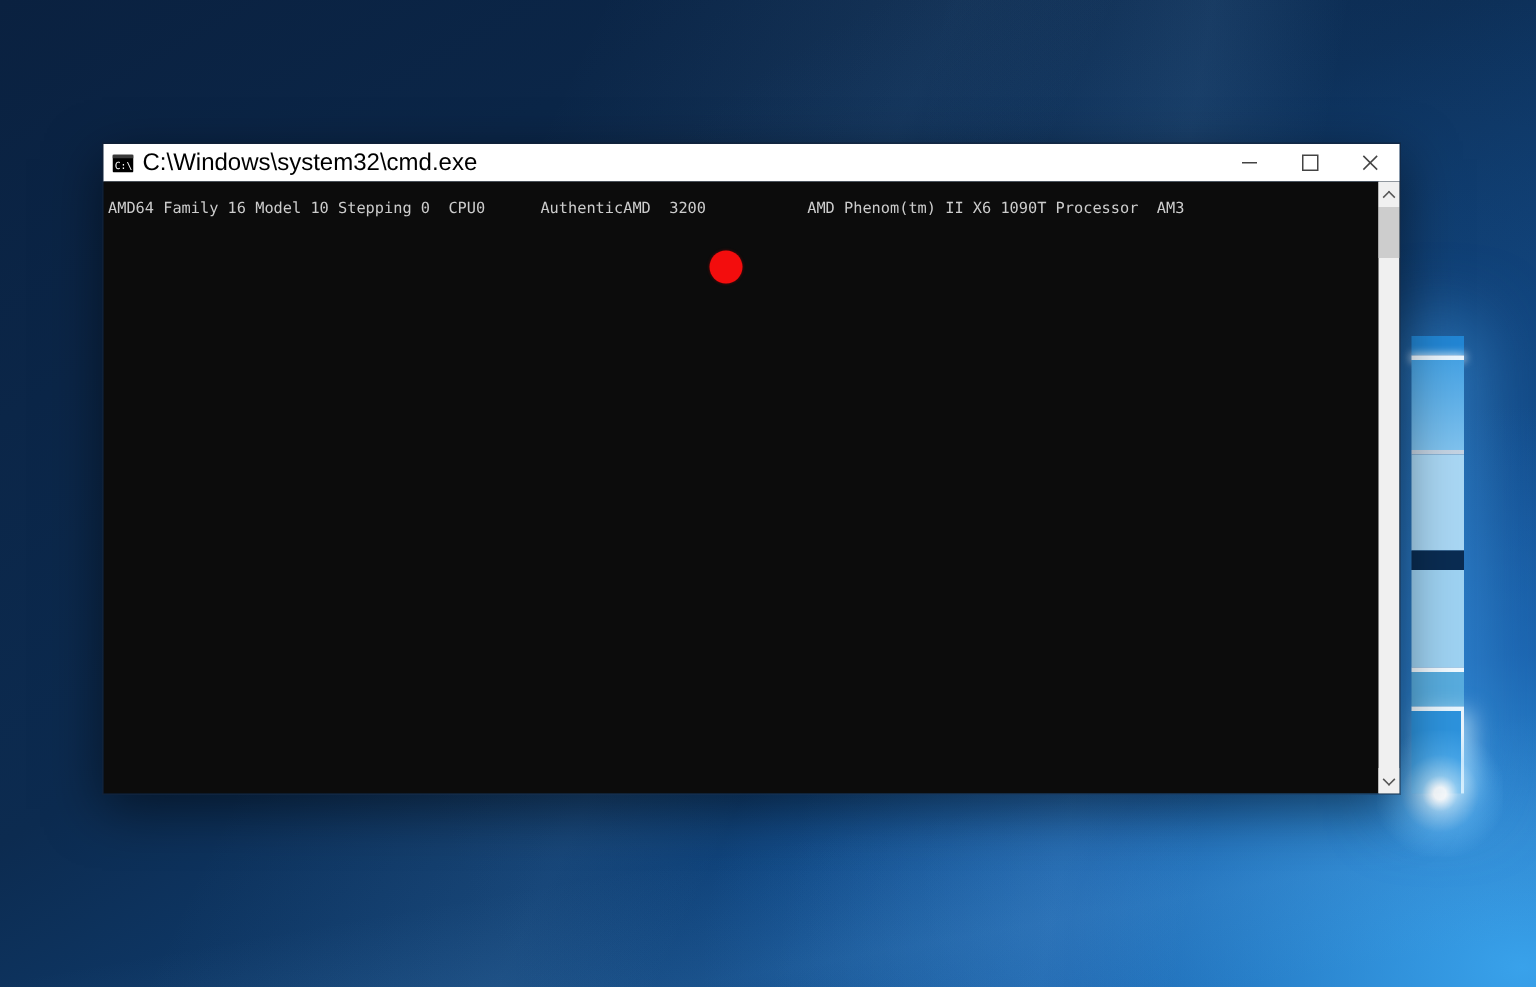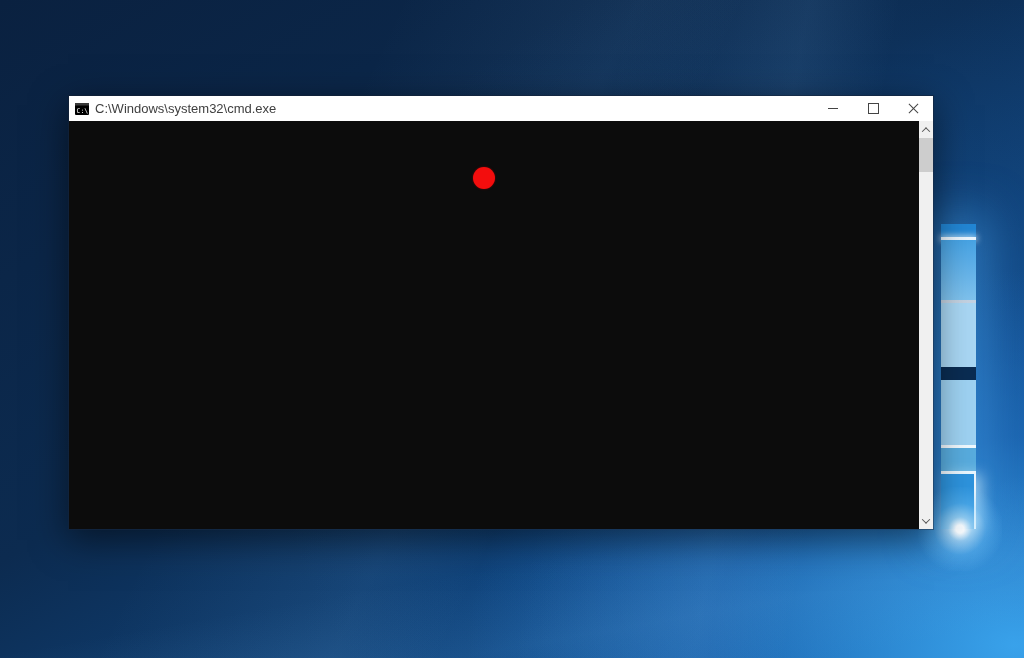--- a/index.html
+++ b/index.html
@@ -48,21 +48,21 @@
   .cmd-window{
     position:absolute;left:68px;top:95px;width:864px;height:433px;
     box-shadow:0 10px 34px rgba(0,0,0,0.5);
     border:1px solid rgba(20,30,45,0.55);box-sizing:content-box;
   }
   .titlebar{
     height:25px;background:#ffffff;display:flex;align-items:center;
     position:relative;user-select:none;
   }
   .cmd-icon{margin:0 6px 0 6px;width:14px;height:12px;display:block;}
-  .title-text{font-size:13px;color:#404040;white-space:nowrap;}
+  .title-text{font-size:16px;color:#000000;white-space:nowrap;}
   .controls{position:absolute;right:0;top:0;height:25px;display:flex;}
   .ctrl-btn{width:40px;height:25px;display:flex;align-items:center;justify-content:center;background:transparent;border:none;padding:0;cursor:default;}
   .min-glyph{width:10px;height:0;border-top:1px solid #444;display:block;}
   .max-glyph{width:9px;height:9px;border:1px solid #444;display:block;}
   .close-glyph{position:relative;width:11px;height:11px;display:block;}
   .close-glyph::before,.close-glyph::after{
     content:"";position:absolute;left:-1px;top:5px;width:13px;height:0;border-top:1px solid #444;
   }
   .close-glyph::before{transform:rotate(45deg);}
   .close-glyph::after{transform:rotate(-45deg);}
@@ -127,20 +127,21 @@
         <span class="max-glyph"></span>
       </button>
       <button class="ctrl-btn">
         <span class="close-glyph"></span>
       </button>
     </div>
   </div>
 
   <div class="console">
     <div class="console-text">
+      <div class="console-line">AMD64 Family 16 Model 10 Stepping 0  CPU0      AuthenticAMD  3200           AMD Phenom(tm) II X6 1090T Processor  AM3</div>
       <div class="console-line"></div>
       <div class="console-line"></div>
     </div>
 
     <div class="red-dot"></div>
 
     <div class="scrollbar">
       <div class="sb-btn sb-up">
         <span class="chev chev-up"></span>
       </div>

